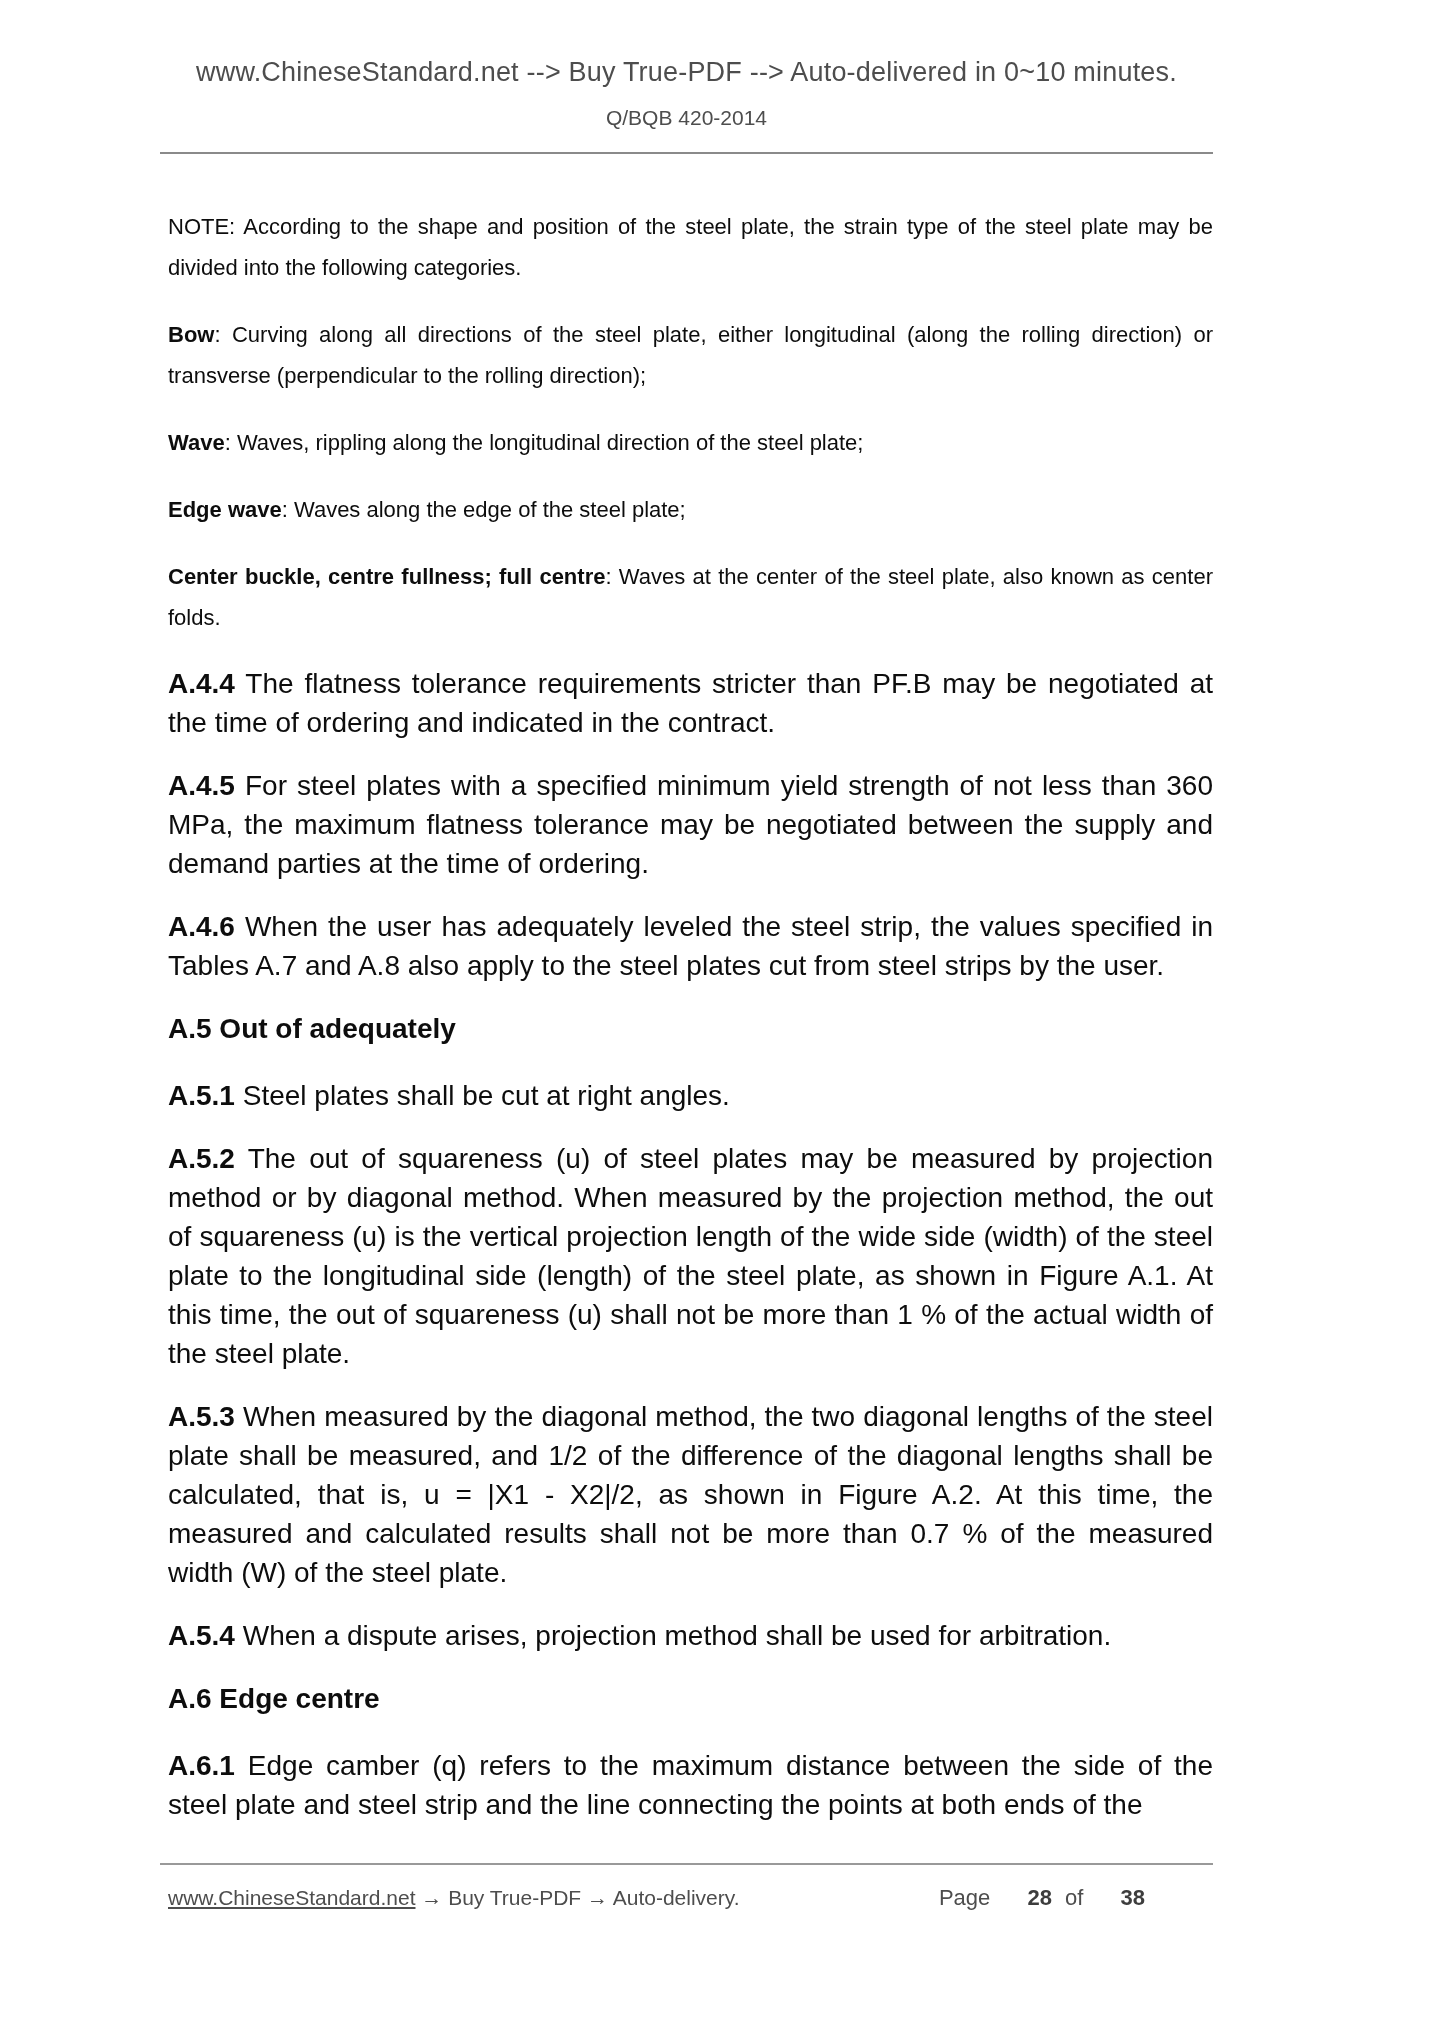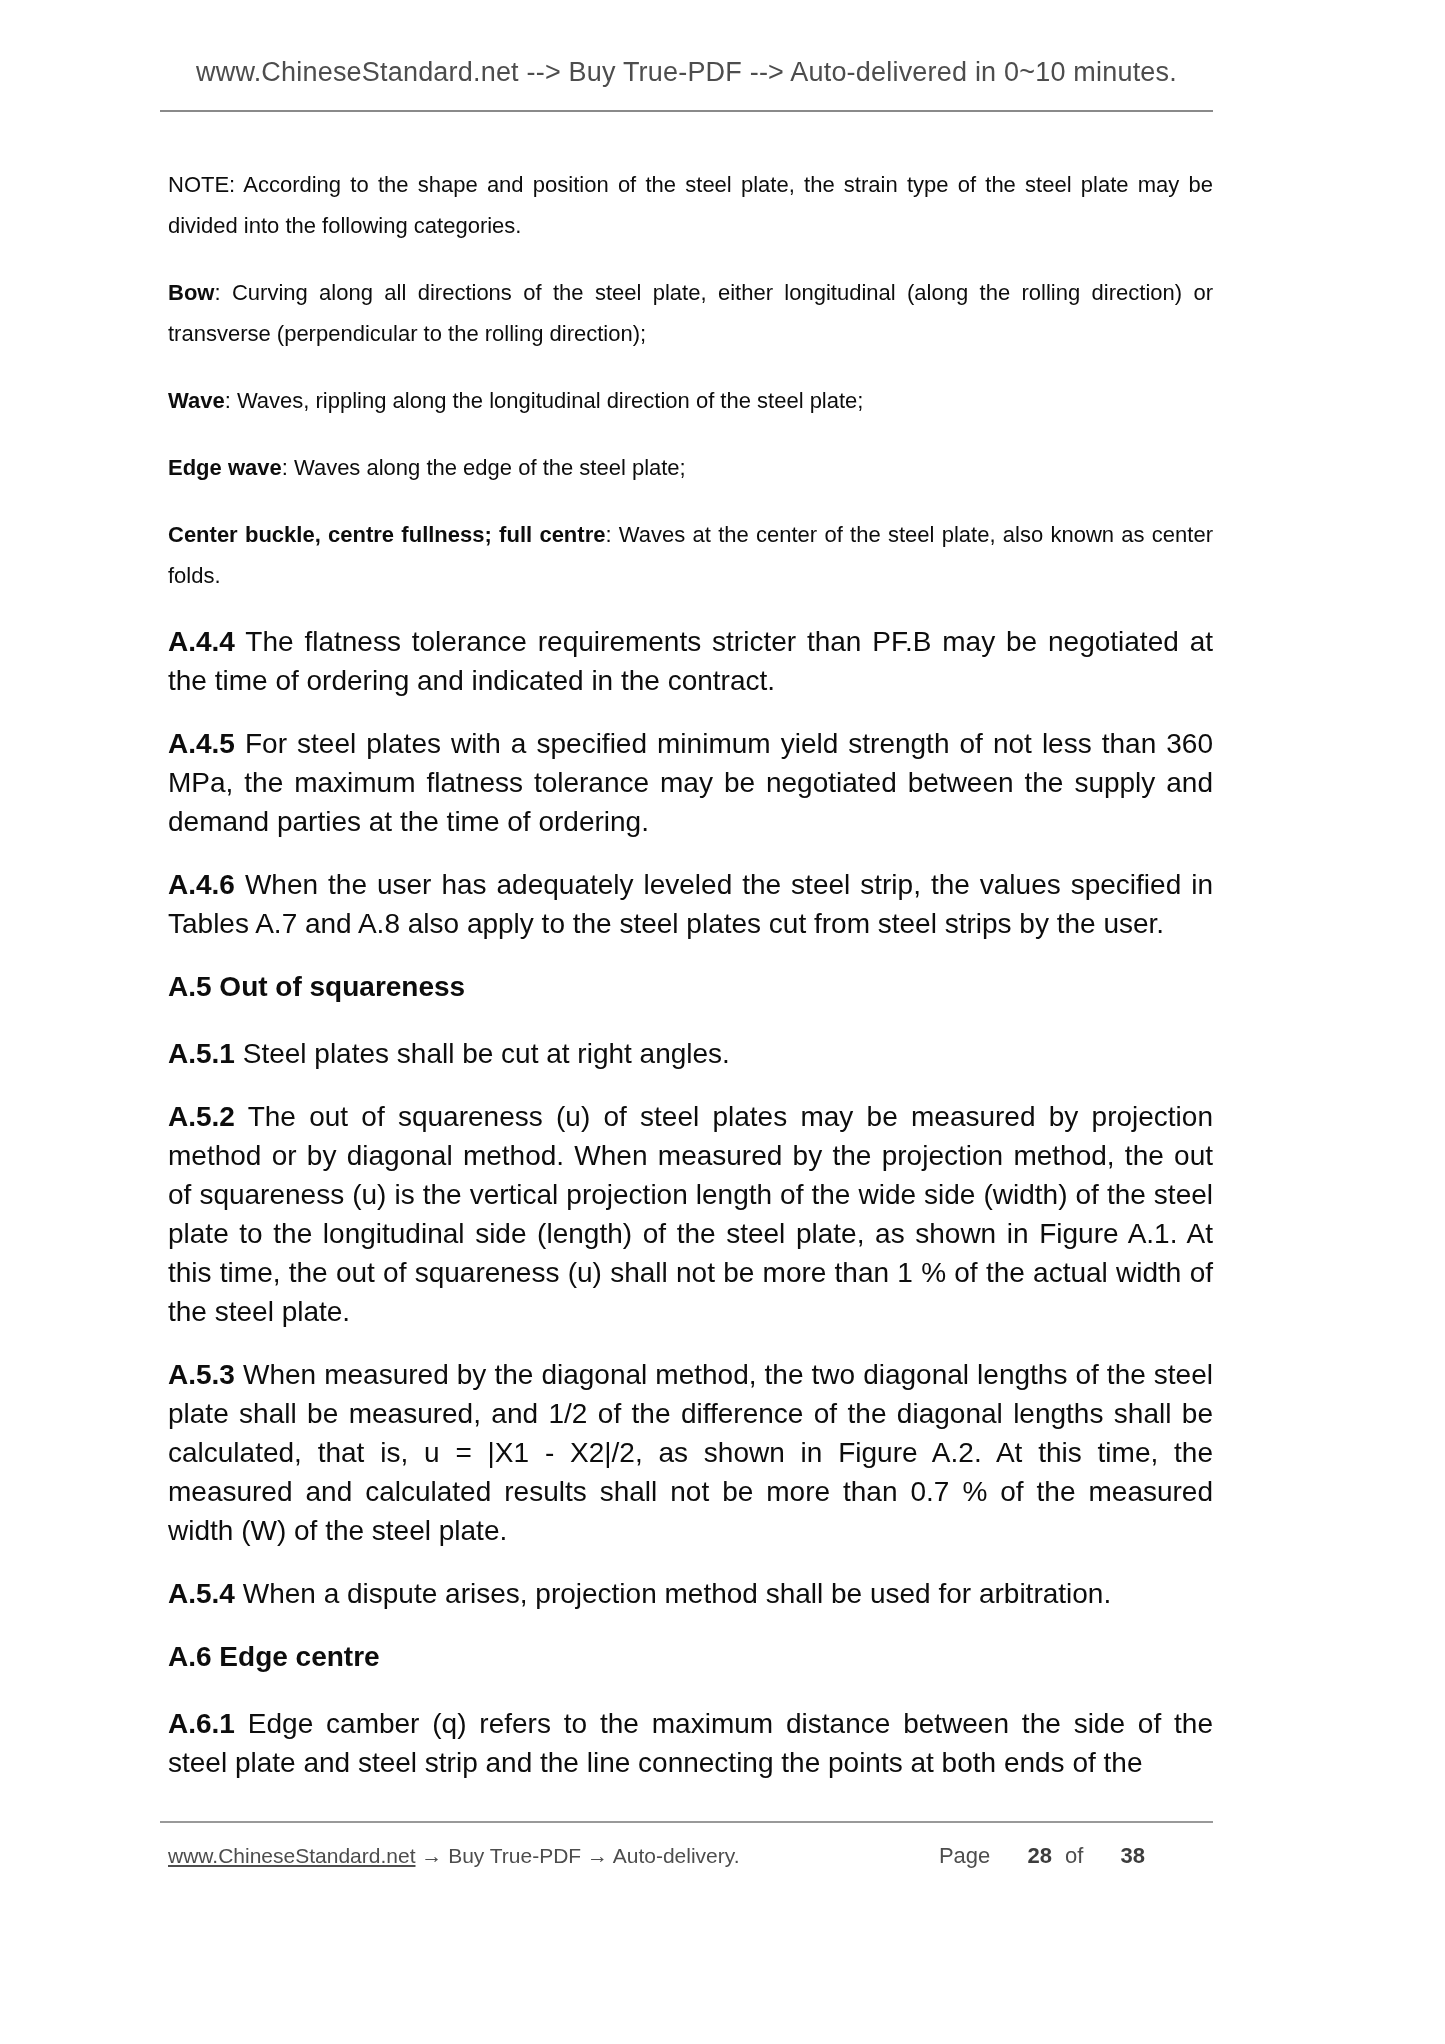--- a/index.html
+++ b/index.html
@@ -104,20 +104,21 @@
     margin-left: 24px;
   }
 </style>
 </head>
 <body>
 
 <div class="page">
 
   <div class="header">
     <div class="header-banner">www.ChineseStandard.net --&gt; Buy True-PDF --&gt; Auto-delivered in 0~10 minutes.</div>
+    <div class="header-doc">Q/BQB 420-2014</div>
   </div>
 
   <hr class="rule">
 
   <div class="content">
 
     <p class="small-para">NOTE: According to the shape and position of the steel plate, the strain type of the steel plate may be divided into the following categories.</p>
 
     <p class="small-para"><b>Bow</b><span>: Curving along all directions of the steel plate, either longitudinal (along the rolling direction) or transverse (perpendicular to the rolling direction);</span></p>
 
@@ -126,21 +127,21 @@
     <p class="small-para"><b>Edge wave</b><span>: Waves along the edge of the steel plate;</span></p>
 
     <p class="small-para"><b>Center buckle, centre fullness; full centre</b><span>: Waves at the center of the steel plate, also known as center folds.</span></p>
 
     <p class="para"><b>A.4.4</b> <span>The flatness tolerance requirements stricter than PF.B may be negotiated at the time of ordering and indicated in the contract.</span></p>
 
     <p class="para"><b>A.4.5</b> <span>For steel plates with a specified minimum yield strength of not less than 360 MPa, the maximum flatness tolerance may be negotiated between the supply and demand parties at the time of ordering.</span></p>
 
     <p class="para"><b>A.4.6</b> <span>When the user has adequately leveled the steel strip, the values specified in Tables A.7 and A.8 also apply to the steel plates cut from steel strips by the user.</span></p>
 
-    <h2 class="section-heading">A.5 Out of squareness</h2>
+    <h2 class="section-heading">A.5 Out of adequately</h2>
 
     <p class="para"><b>A.5.1</b> <span>Steel plates shall be cut at right angles.</span></p>
 
     <p class="para"><b>A.5.2</b> <span>The out of squareness (u) of steel plates may be measured by projection method or by diagonal method. When measured by the projection method, the out of squareness (u) is the vertical projection length of the wide side (width) of the steel plate to the longitudinal side (length) of the steel plate, as shown in Figure A.1. At this time, the out of squareness (u) shall not be more than 1 % of the actual width of the steel plate.</span></p>
 
     <p class="para"><b>A.5.3</b> <span>When measured by the diagonal method, the two diagonal lengths of the steel plate shall be measured, and 1/2 of the difference of the diagonal lengths shall be calculated, that is, u = |X1 - X2|/2, as shown in Figure A.2. At this time, the measured and calculated results shall not be more than 0.7 % of the measured width (W) of the steel plate.</span></p>
 
     <p class="para"><b>A.5.4</b> <span>When a dispute arises, projection method shall be used for arbitration.</span></p>
 
     <h2 class="section-heading">A.6 Edge centre</h2>

